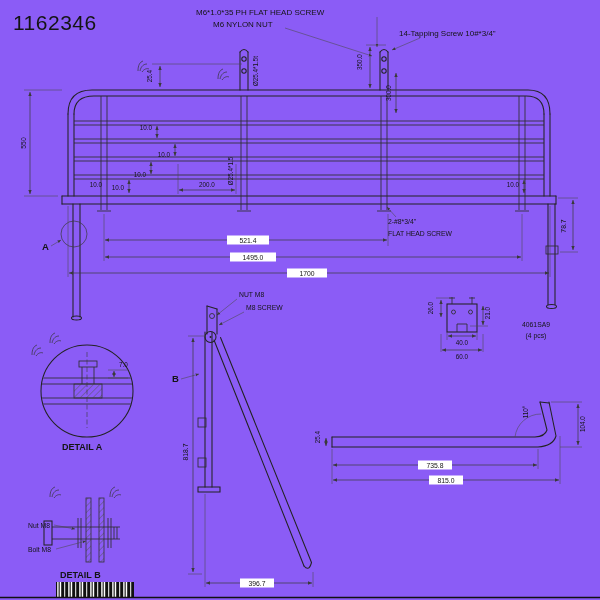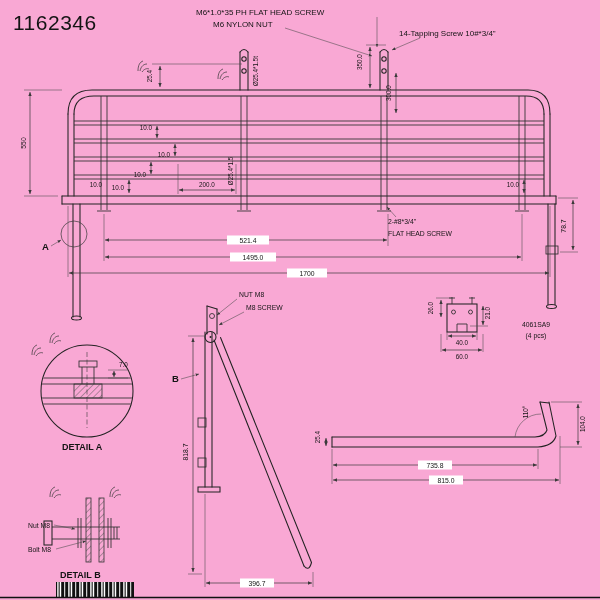--- a/index.html
+++ b/index.html
@@ -1,16 +1,16 @@
 <!DOCTYPE html>
 <html><head>
 <meta charset="utf-8">
 <style>
   html,body{margin:0;padding:0;background:#ffffff;}
-  #sheet{width:600px;height:600px;position:relative;background:#f9a8d4;}
+  #sheet{width:600px;height:600px;position:relative;background:#8b5cf6;}
   svg{display:block;}
   svg text{font-family:"Liberation Sans",sans-serif;fill:#141414;}
   .geo{stroke:#232323;stroke-width:1.05;fill:none;stroke-linecap:round;}
   .geo2{stroke:#2e2e2e;stroke-width:0.85;fill:none;}
   .dim{stroke:#3a3a3a;stroke-width:0.7;fill:none;}
   .thin{stroke:#4a4a4a;stroke-width:0.55;fill:none;}
   .dash{stroke:#3a3a3a;stroke-width:0.6;fill:none;stroke-dasharray:5 2.5;}
   .wbg{fill:#ffffff;stroke:none;}
   .dim-t{font-size:6.8px;}
   .dim-s{font-size:6.3px;}

